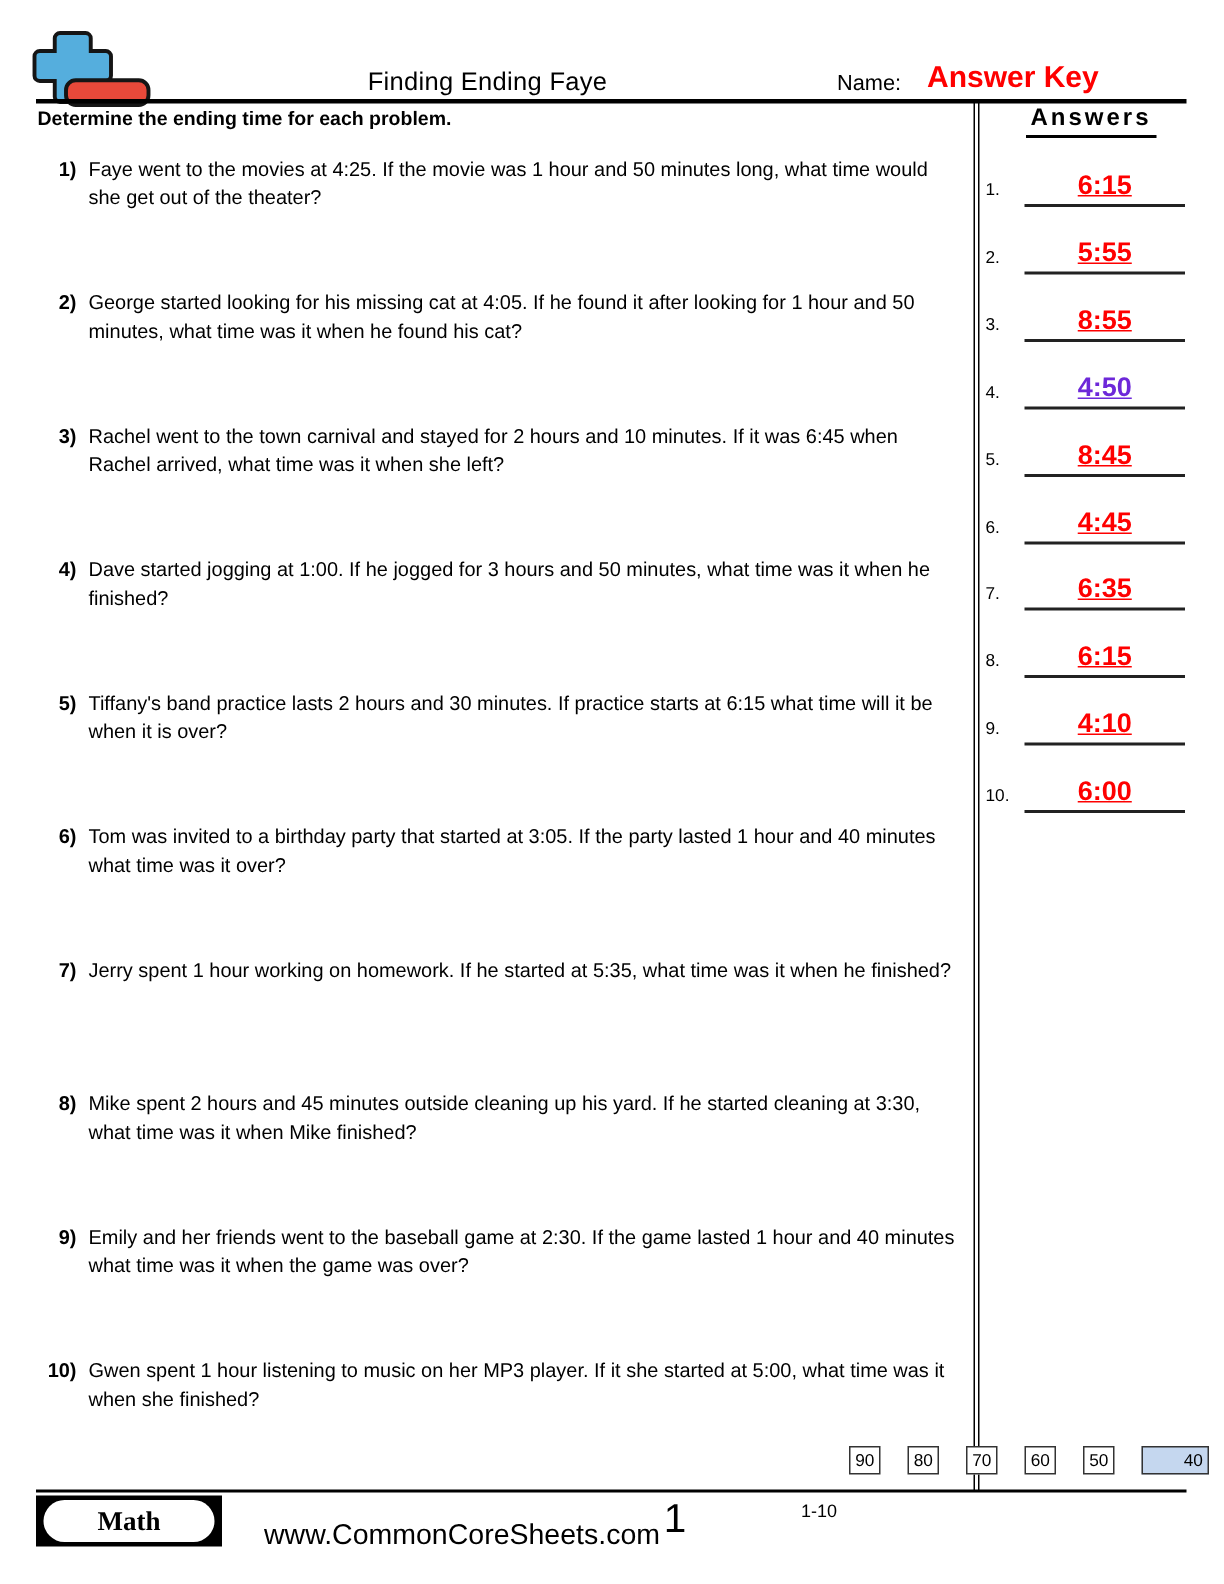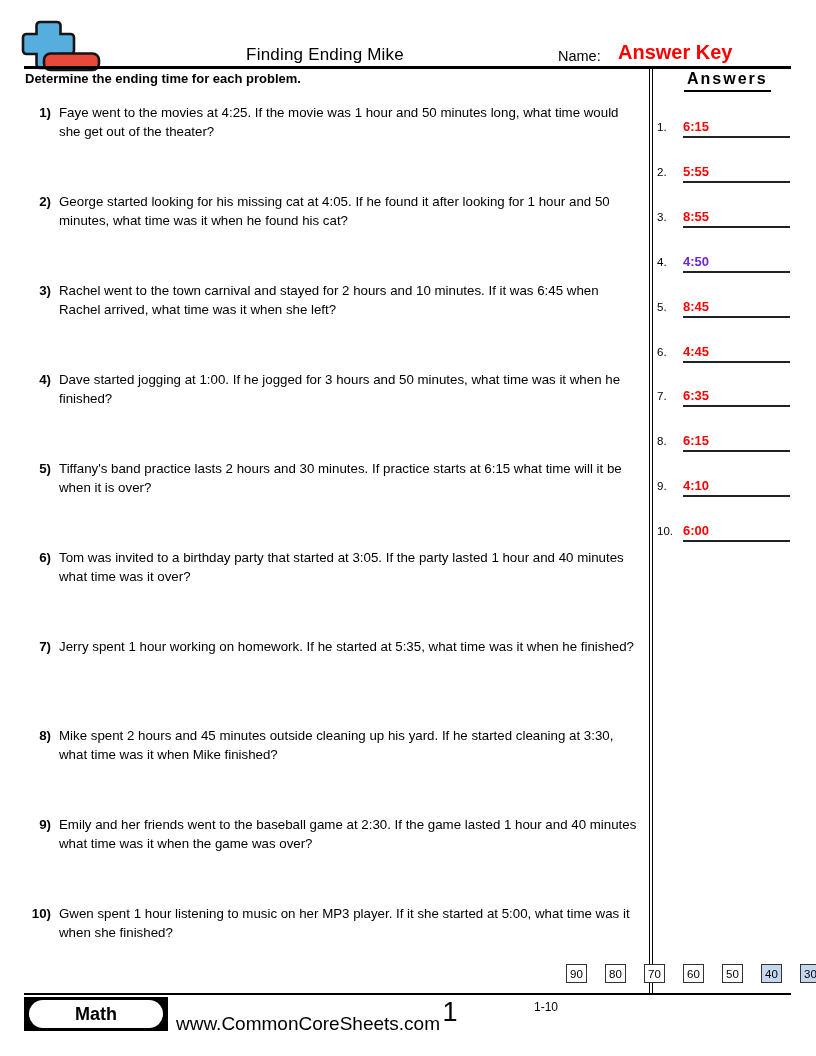--- a/index.html
+++ b/index.html
@@ -18,54 +18,54 @@
   .instruction { left:25px; top:71px; font-size:13px; font-weight:bold; }
 
   
   .col-divider { left:649px; top:67px; height:927px; width:4px;
     border-left:1.6px solid #000; border-right:1.6px solid #000; box-sizing:border-box; }
   .answers-header { left:684px; top:70px; font-size:16px; font-weight:bold; letter-spacing:2px;
     border-bottom:2px solid #000; padding:0 3px 2px 3px; }
   .answer-row { left:657px; width:133px; height:30px; }
   .answer-num { position:absolute; left:0; bottom:5px; font-size:11.5px; }
   .answer-line { position:absolute; left:26px; right:0; bottom:0; height:1.6px; background:#222; }
-  .answer-value { position:absolute; left:26px; right:0; bottom:4px; text-align:left;
-    font-size:13px; font-weight:bold; }
+  .answer-value { position:absolute; left:26px; right:0; bottom:4px; text-align:center;
+    font-size:18px; font-weight:bold;text-decoration:underline; }
 
   
   .problem { left:24px; width:616px; display:flex; }
   .problem-num { width:27px; min-width:27px; text-align:right; font-weight:bold;
     font-size:13.3px; line-height:19px; margin-right:8px; }
   .problem-text { font-size:13.3px; line-height:19px; max-width:584px; }
 
   
   .footer-rule { left:24px; top:993px; width:767px; height:2px; background:#000; }
-  .subject-badge { left:24px; top:997px; width:144px; height:34px; background:#000; }
+  .subject-badge { left:24px; top:997px; width:124px; height:34px; background:#000;font-family:Liberation Serif, serif; }
   .subject-pill { position:absolute; left:5px; top:3px; right:5px; bottom:3px; background:#fff;
     border-radius:15px; display:flex; align-items:center; justify-content:center;
     font-size:18px; font-weight:bold; }
   .website { left:176px; top:1013px; font-size:19px; }
   .page-number { left:430px; top:997px; width:40px; text-align:center; font-size:27px; }
   .score-label { left:534px; top:1000px; font-size:12px; }
   .score-strip { left:566px; top:964px; display:flex; gap:18px; }
   .score-cell { width:19px; height:16px; border:1.2px solid #333; background:#fff;
     display:flex; align-items:center; justify-content:center; font-size:11.5px; padding-top:1px; }
-  .score-cell.hl { background:#c5d7ef; }
+  .score-cell.hl { background:#c5d7ef;padding-left:24px; }
 </style>
 </head>
 <body>
 
 <div class="abs logo">
   <svg width="84" height="54" viewBox="0 0 84 54">
     <path d="M21,3 h17 a3.5,3.5 0 0 1 3.5,3.5 V15 h10 a3.5,3.5 0 0 1 3.5,3.5 v13 a3.5,3.5 0 0 1 -3.5,3.5 h-10 v10.5 a3.5,3.5 0 0 1 -3.5,3.5 H21 a3.5,3.5 0 0 1 -3.5,-3.5 V35 h-10 A3.5,3.5 0 0 1 4,31.5 v-13 A3.5,3.5 0 0 1 7.5,15 h10 V6.5 A3.5,3.5 0 0 1 21,3 z" fill="#55aedd" stroke="#151515" stroke-width="2.6"></path>
     <rect x="25" y="34.5" width="55" height="16.5" rx="6.5" fill="#e8493a" stroke="#151515" stroke-width="2.6"></rect>
   </svg>
 </div>
 
-<div class="abs doc-title">Finding Ending Mike</div>
+<div class="abs doc-title">Finding Ending Faye</div>
 <div class="abs name-label">Name:</div>
 <div class="abs name-value" style="color:#fe0000;">Answer Key</div>
 <div class="abs header-rule"></div>
 <div class="abs instruction">Determine the ending time for each problem.</div>
 
 <div class="abs col-divider"></div>
 <div class="abs answers-header">Answers</div>
 
 <div class="abs problem" style="top:103px">
   <div class="problem-num">1)</div>

